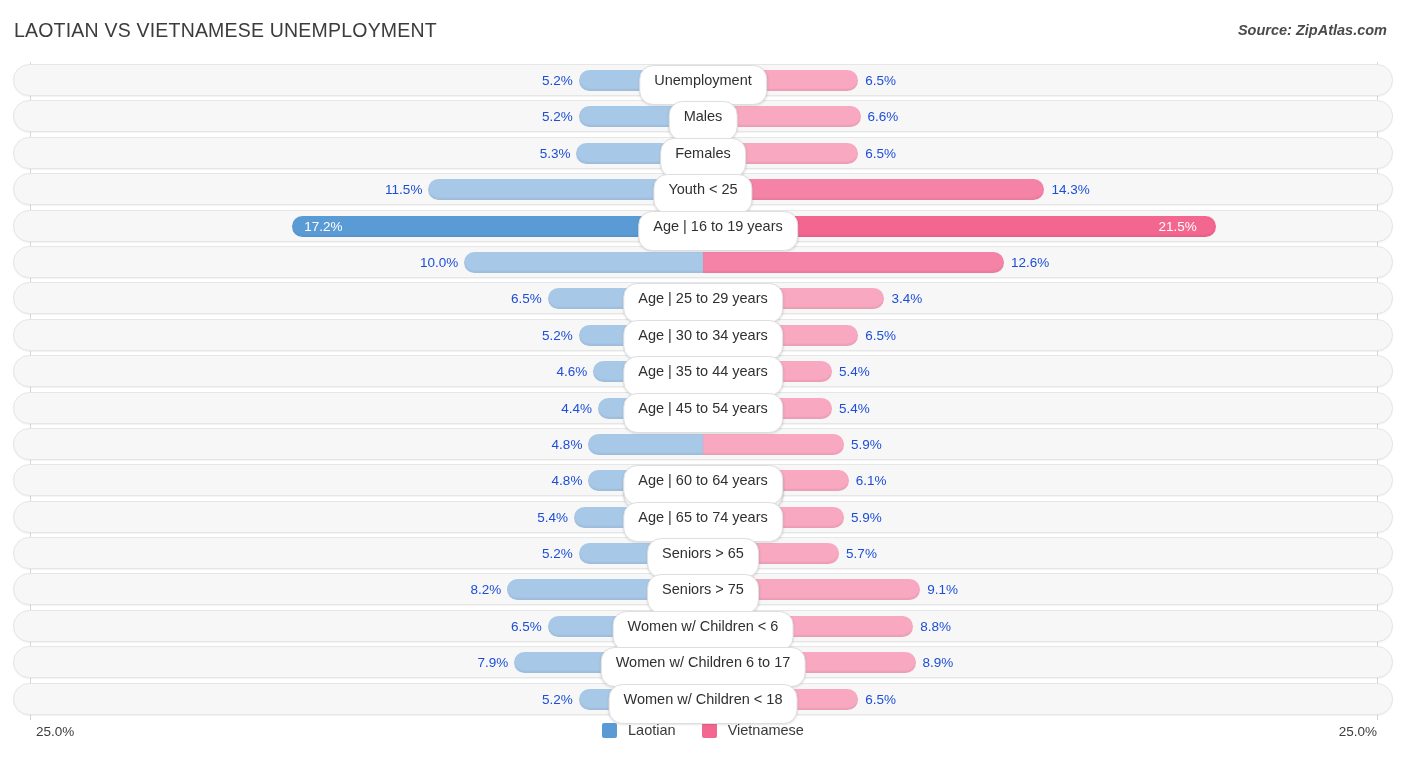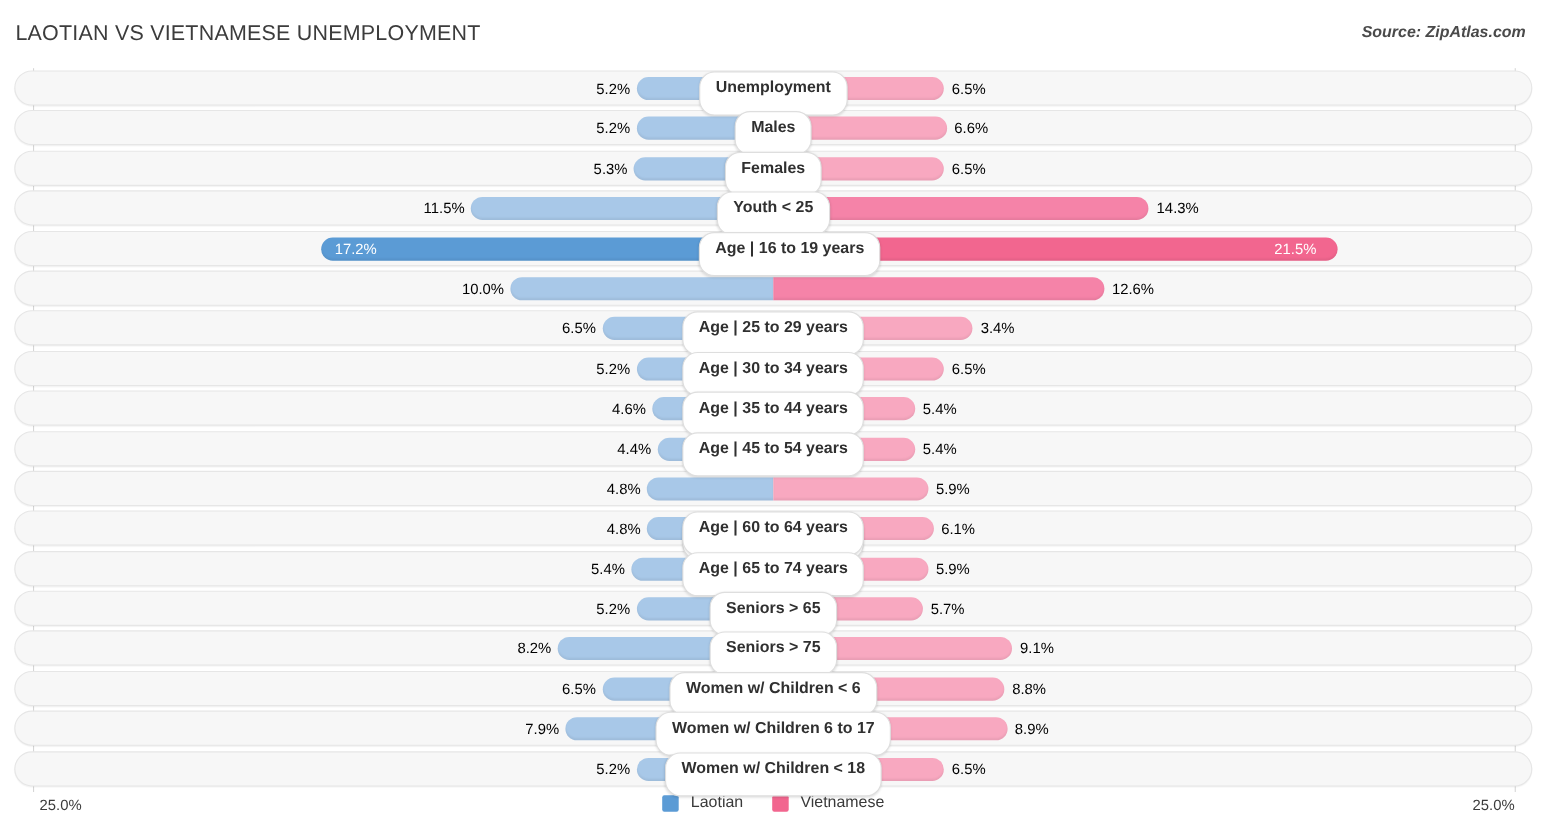--- a/index.html
+++ b/index.html
@@ -104,21 +104,21 @@
     border-top-right-radius: 11px;
     border-bottom-right-radius: 11px;
     box-shadow: inset 0 -2px 2px rgba(0,0,0,0.06);
   }
 
   
   .val {
     position: absolute;
     top: 9px;
     font-size: 13.5px;
-    color: #000000;
+    color: #1d4ed8;
     white-space: nowrap;
     line-height: 19px;
   }
   .val-left  { text-align: right; }
   .val-right { text-align: left; }
   .val.inside { color: #ffffff; }
 
   
   .pill {
     position: absolute;
@@ -130,21 +130,20 @@
     border-radius: 14px;
     font-size: 14.5px;
     color: #303030;
     padding: 0 14px;
     white-space: nowrap;
     box-sizing: border-box;
     box-shadow: 0 1px 2px rgba(0,0,0,0.10);
     z-index: 5;
     left: 50%;
     transform: translateX(-50%);
-    font-weight: bold;
   }
 
   
   #footer {
     position: absolute;
     left: 0;
     top: 718px;
     width: 1406px;
     height: 39px;
   }

